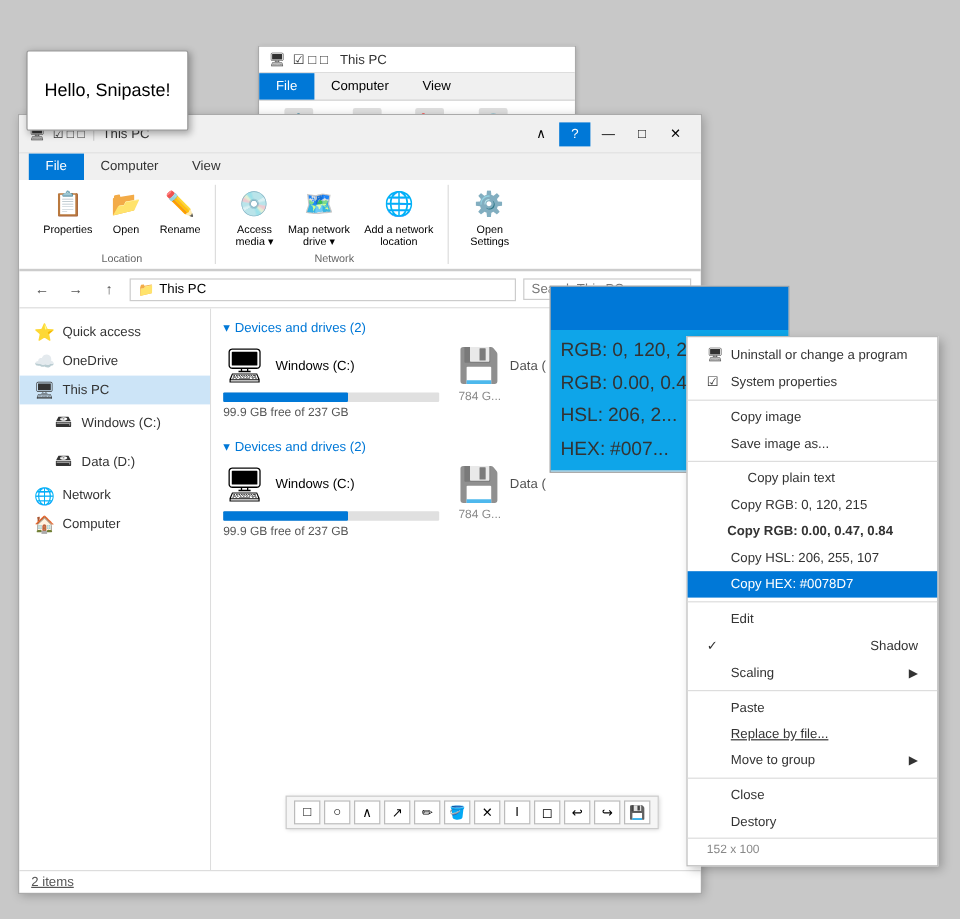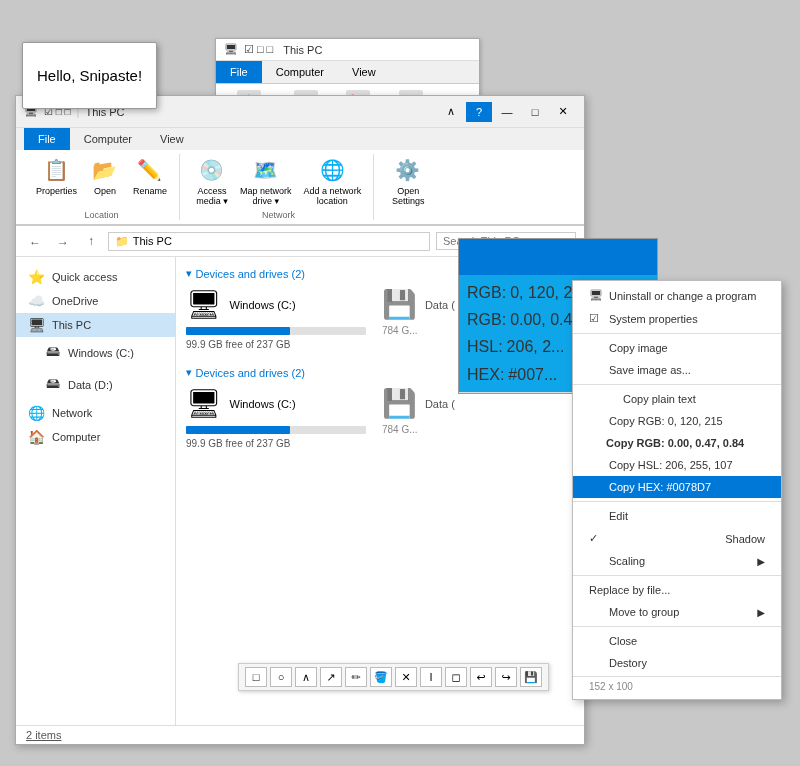--- a/index.html
+++ b/index.html
@@ -679,21 +679,24 @@
   <div class="ctx-item">
     <span class="ctx-check">✓</span>
     <span style="margin-left:4px;">Shadow</span>
   </div>
   <div class="ctx-item">
     <span style="margin-left:20px;flex:1;">Scaling</span>
     <span class="ctx-arrow">▶</span>
   </div>
   <div class="ctx-separator"></div>
   <div class="ctx-item">
-    <span style="">Replace by file...</span>
+    <span style="margin-left:20px;">Paste</span>
+  </div>
+  <div class="ctx-item">
+    <span style="margin-left:20px;text-decoration:underline;">Replace by file...</span>
   </div>
   <div class="ctx-item">
     <span style="margin-left:20px;flex:1;">Move to group</span>
     <span class="ctx-arrow">▶</span>
   </div>
   <div class="ctx-separator"></div>
   <div class="ctx-item">
     <span style="margin-left:20px;">Close</span>
   </div>
   <div class="ctx-item">

